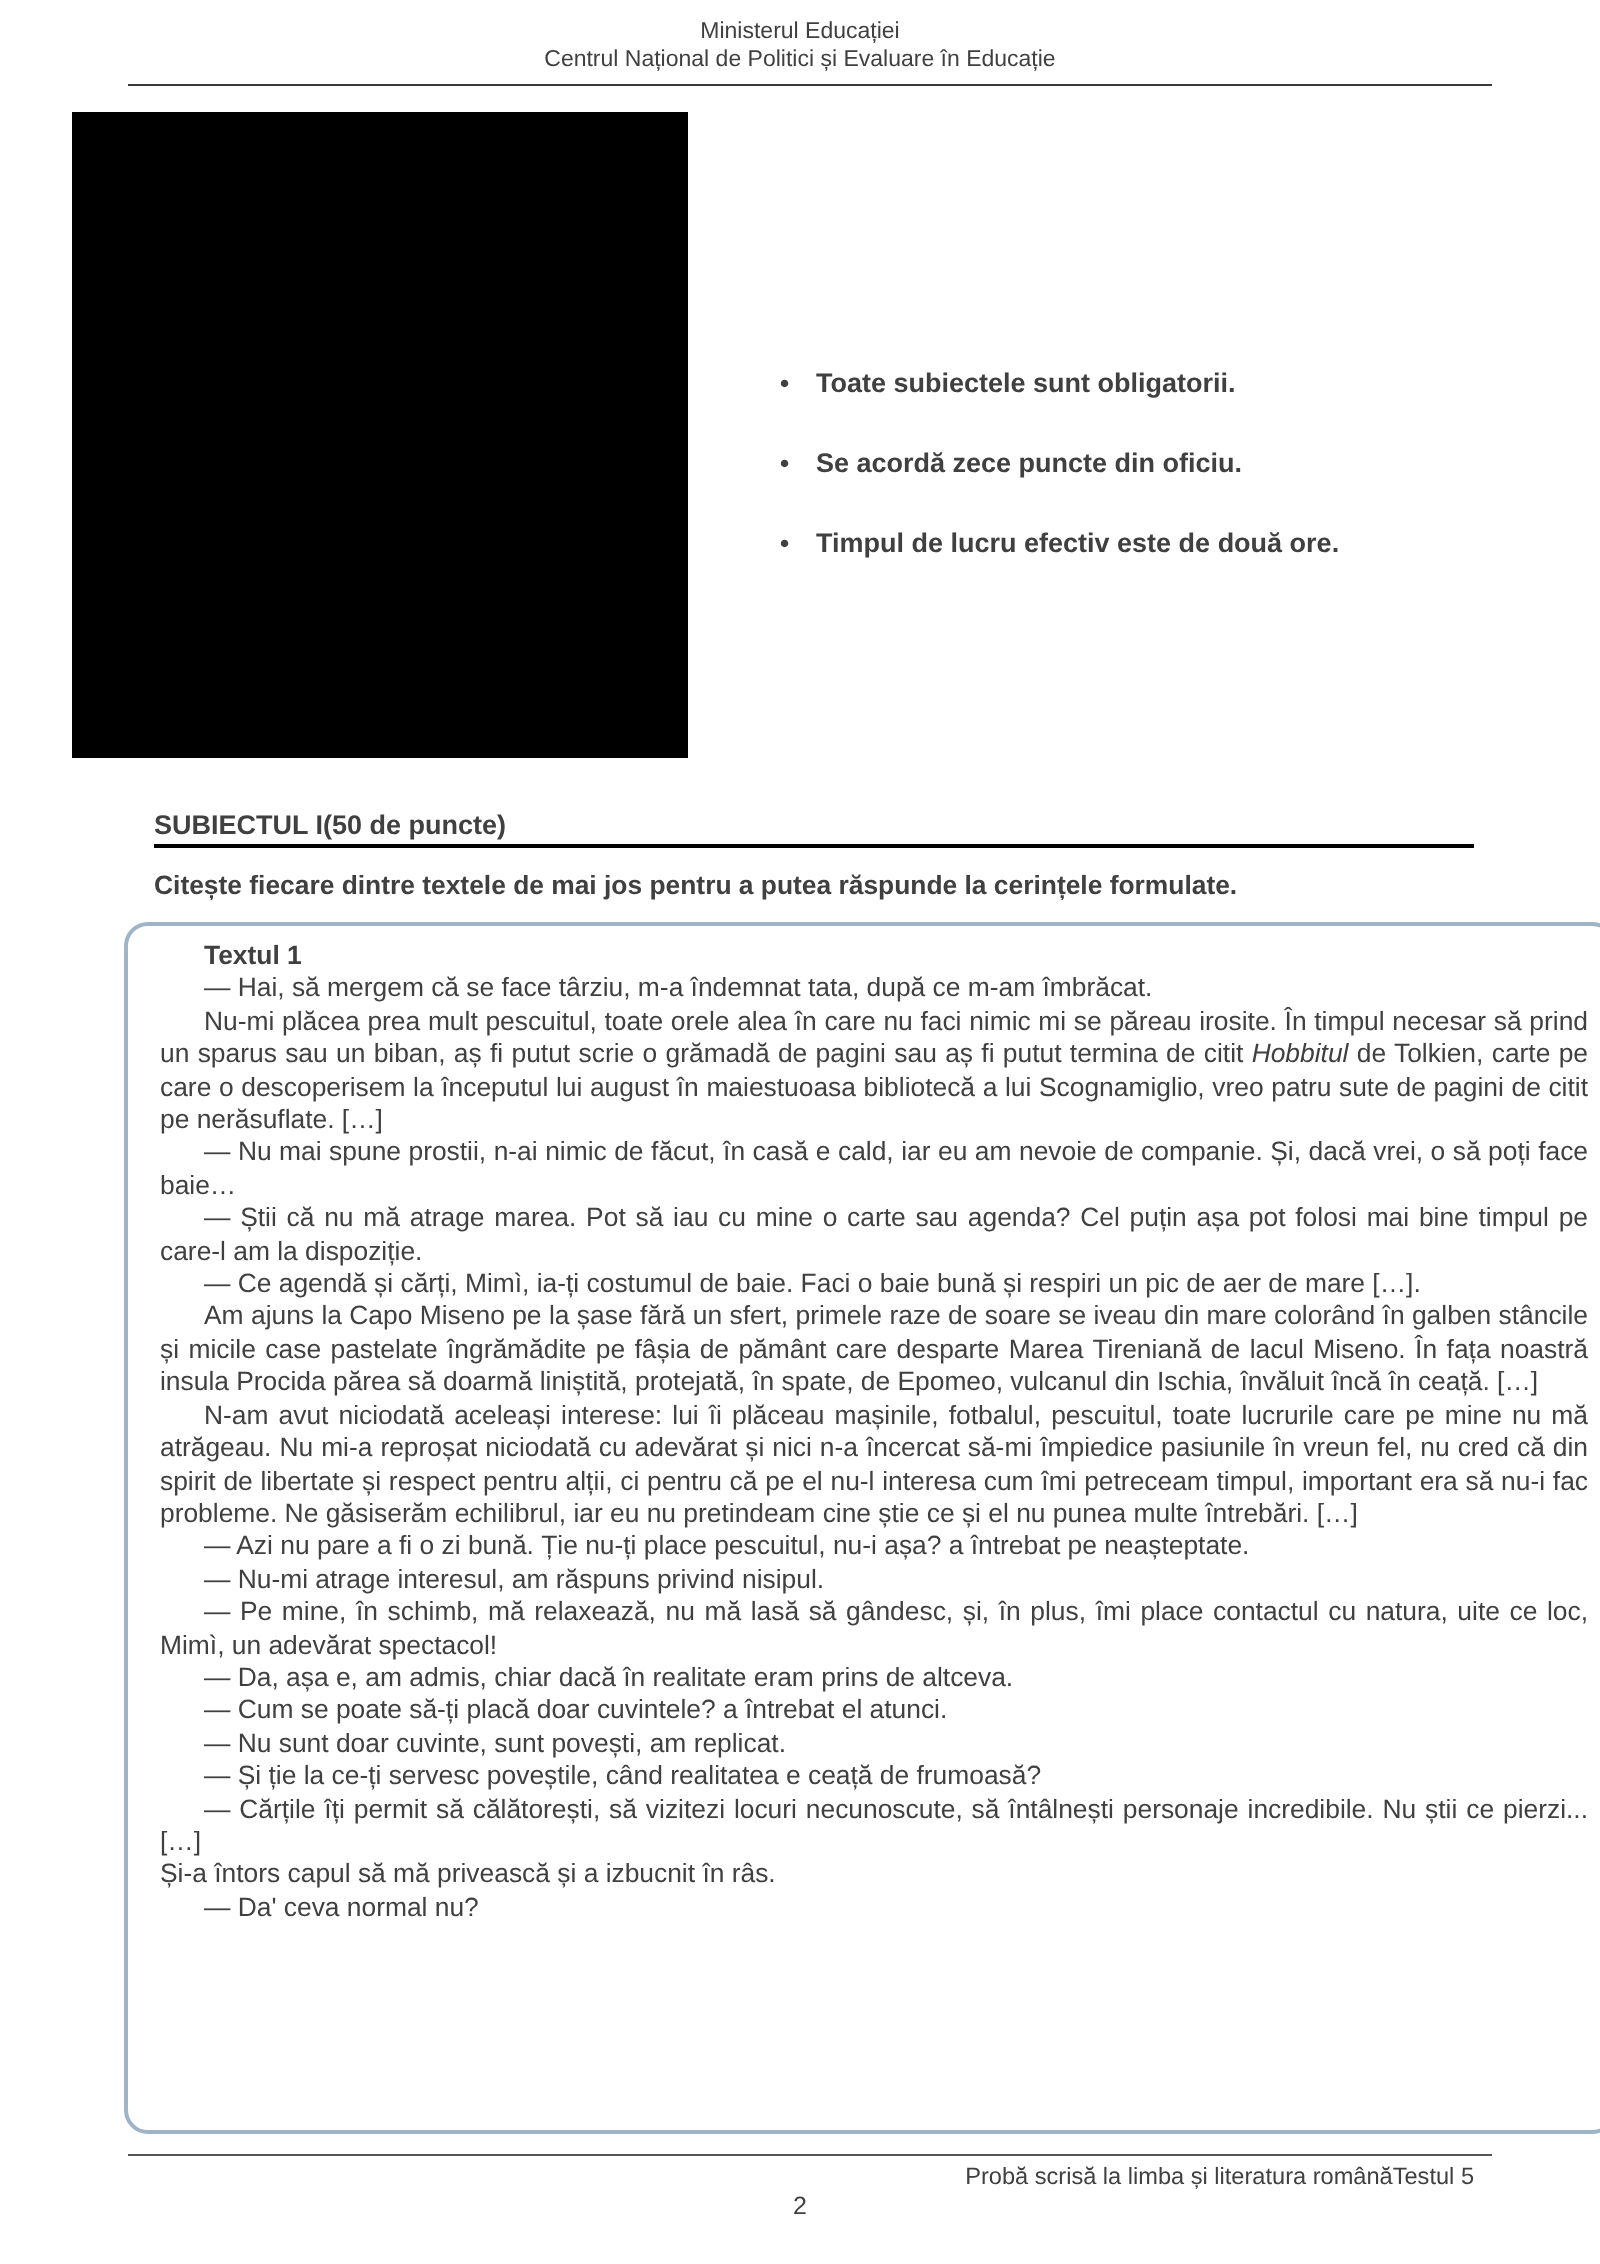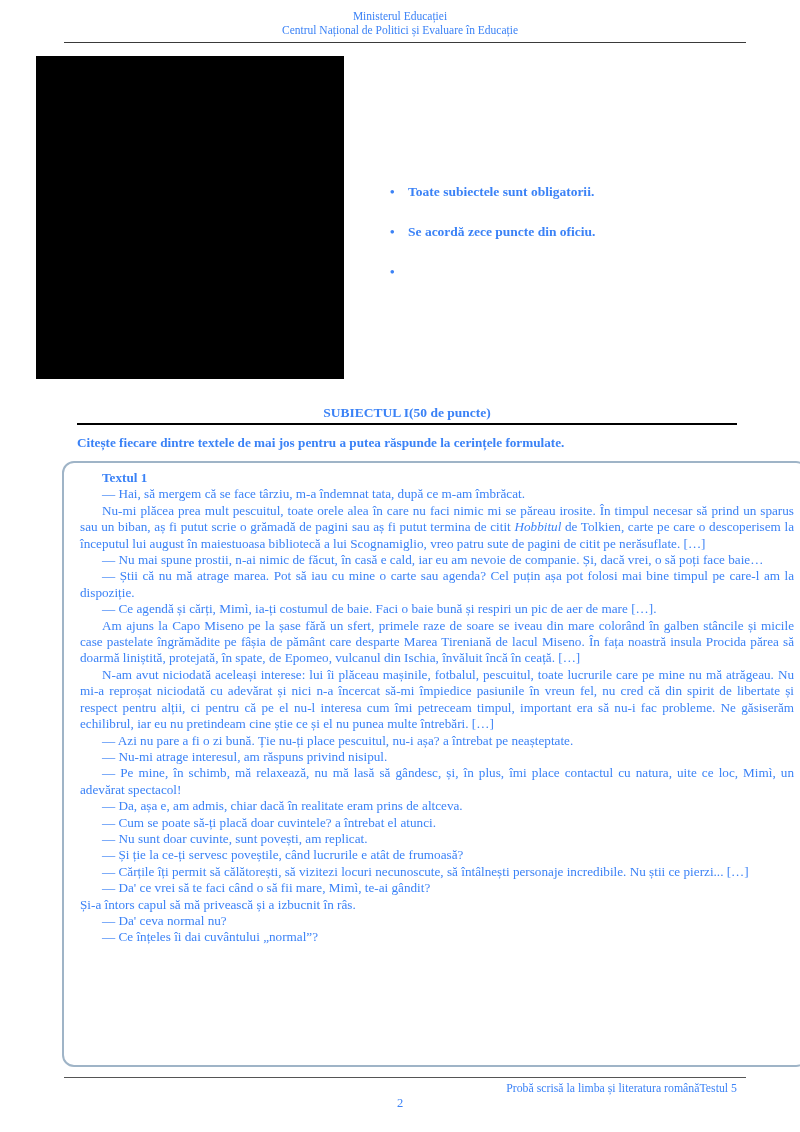--- a/index.html
+++ b/index.html
@@ -1,33 +1,33 @@
 <!DOCTYPE html>
 <html><head>
 <meta charset="utf-8">
 <style>
   html,body{margin:0;padding:0;background:#e8e8e8;}
   .page{
     position:relative;
     width:800px;height:1132px;
     background:#ffffff;
-    font-family:Liberation Serif, serif;
-    color:#3b82f6;
+    font-family:Liberation Sans, sans-serif;
+    color:#404040;
     overflow:hidden;
     margin:0 auto;
   }
   .header{position:absolute;top:9px;left:0;right:0;text-align:center;font-size:11.5px;line-height:14px;}
   .header-rule{position:absolute;top:42px;left:64px;width:682px;border-top:1.6px solid #3a3a3a;}
   .black-box{position:absolute;left:36px;top:56px;width:308px;height:323px;background:#000;}
   .notices{position:absolute;left:390px;top:183px;width:380px;}
   .notice-item{display:flex;align-items:flex-start;font-weight:bold;font-size:13.5px;line-height:17px;margin-bottom:23px;}
   .notice-bullet{width:18px;flex:0 0 18px;font-size:13px;}
   .subject-row{
     position:absolute;left:77px;top:405px;width:660px;
-    display:flex;justify-content:center;
+    display:flex;justify-content:flex-start;
     font-weight:bold;font-size:13.5px;
     border-bottom:2px solid #000;padding-bottom:2px;
   }
   .instruction{position:absolute;left:77px;top:435px;width:680px;font-weight:bold;font-size:13.2px;}
   .text-box{
     position:absolute;left:62px;top:461px;width:746px;height:606px;
     box-sizing:border-box;
     border:2px solid #9fb4c7;border-radius:12px;
     padding:7px 12px 6px 16px;
     font-size:13.2px;line-height:16.4px;
@@ -58,20 +58,21 @@
     <div class="notice-item">
       <span class="notice-bullet">•</span>
       <span>Toate subiectele sunt obligatorii.</span>
     </div>
     <div class="notice-item">
       <span class="notice-bullet">•</span>
       <span>Se acordă zece puncte din oficiu.</span>
     </div>
     <div class="notice-item">
       <span class="notice-bullet">•</span>
+      <span>Timpul de lucru efectiv este de două ore.</span>
     </div>
   </div>
 
   <div class="subject-row">
     <span>SUBIECTUL I</span>
     <span>(50 de puncte)</span>
   </div>
 
   <div class="instruction">Citește fiecare dintre textele de mai jos pentru a putea răspunde la cerințele formulate.</div>
 
@@ -84,26 +85,24 @@
         <div class="para indent"><span>— Știi că nu mă atrage marea. Pot să iau cu mine o carte sau agenda? Cel puțin așa pot folosi mai bine timpul pe care-l am la dispoziție.</span></div>
         <div class="para indent"><span>— Ce agendă și cărți, Mimì, ia-ți costumul de baie. Faci o baie bună și respiri un pic de aer de mare […].</span></div>
         <div class="para indent"><span>Am ajuns la Capo Miseno pe la șase fără un sfert, primele raze de soare se iveau din mare colorând în galben stâncile și micile case pastelate îngrămădite pe fâșia de pământ care desparte Marea Tireniană de lacul Miseno. În fața noastră insula Procida părea să doarmă liniștită, protejată, în spate, de Epomeo, vulcanul din Ischia, învăluit încă în ceață. […]</span></div>
         <div class="para indent"><span>N-am avut niciodată aceleași interese: lui îi plăceau mașinile, fotbalul, pescuitul, toate lucrurile care pe mine nu mă atrăgeau. Nu mi-a reproșat niciodată cu adevărat și nici n-a încercat să-mi împiedice pasiunile în vreun fel, nu cred că din spirit de libertate și respect pentru alții, ci pentru că pe el nu-l interesa cum îmi petreceam timpul, important era să nu-i fac probleme. Ne găsiserăm echilibrul, iar eu nu pretindeam cine știe ce și el nu punea multe întrebări. […]</span></div>
         <div class="para indent"><span>— Azi nu pare a fi o zi bună. Ție nu-ți place pescuitul, nu-i așa? a întrebat pe neașteptate.</span></div>
         <div class="para indent"><span>— Nu-mi atrage interesul, am răspuns privind nisipul.</span></div>
         <div class="para indent"><span>— Pe mine, în schimb, mă relaxează, nu mă lasă să gândesc, și, în plus, îmi place contactul cu natura, uite ce loc, Mimì, un adevărat spectacol!</span></div>
         <div class="para indent"><span>— Da, așa e, am admis, chiar dacă în realitate eram prins de altceva.</span></div>
         <div class="para indent"><span>— Cum se poate să-ți placă doar cuvintele? a întrebat el atunci.</span></div>
         <div class="para indent"><span>— Nu sunt doar cuvinte, sunt povești, am replicat.</span></div>
-        <div class="para indent"><span>— Și ție la ce-ți servesc poveștile, când lucrurile e atât de frumoasă?</span></div>
+        <div class="para indent"><span>— Și ție la ce-ți servesc poveștile, când realitatea e ceață de frumoasă?</span></div>
         <div class="para indent"><span>— Cărțile îți permit să călătorești, să vizitezi locuri necunoscute, să întâlnești personaje incredibile. Nu știi ce pierzi... […]</span></div>
-        <div class="para indent"><span>— Da' ce vrei să te faci când o să fii mare, Mimì, te-ai gândit?</span></div>
         <div class="para"><span>Și-a întors capul să mă privească și a izbucnit în râs.</span></div>
         <div class="para indent"><span>— Da' ceva normal nu?</span></div>
-        <div class="para indent"><span>— Ce înțeles îi dai cuvântului „normal”?</span></div>
       </div>
   </div>
 
   <div class="footer-rule"></div>
   <div class="footer-row">
     <span>Probă scrisă la limba și literatura română</span>
     <span>Testul 5</span>
   </div>
   <div class="page-num">2</div>
 

